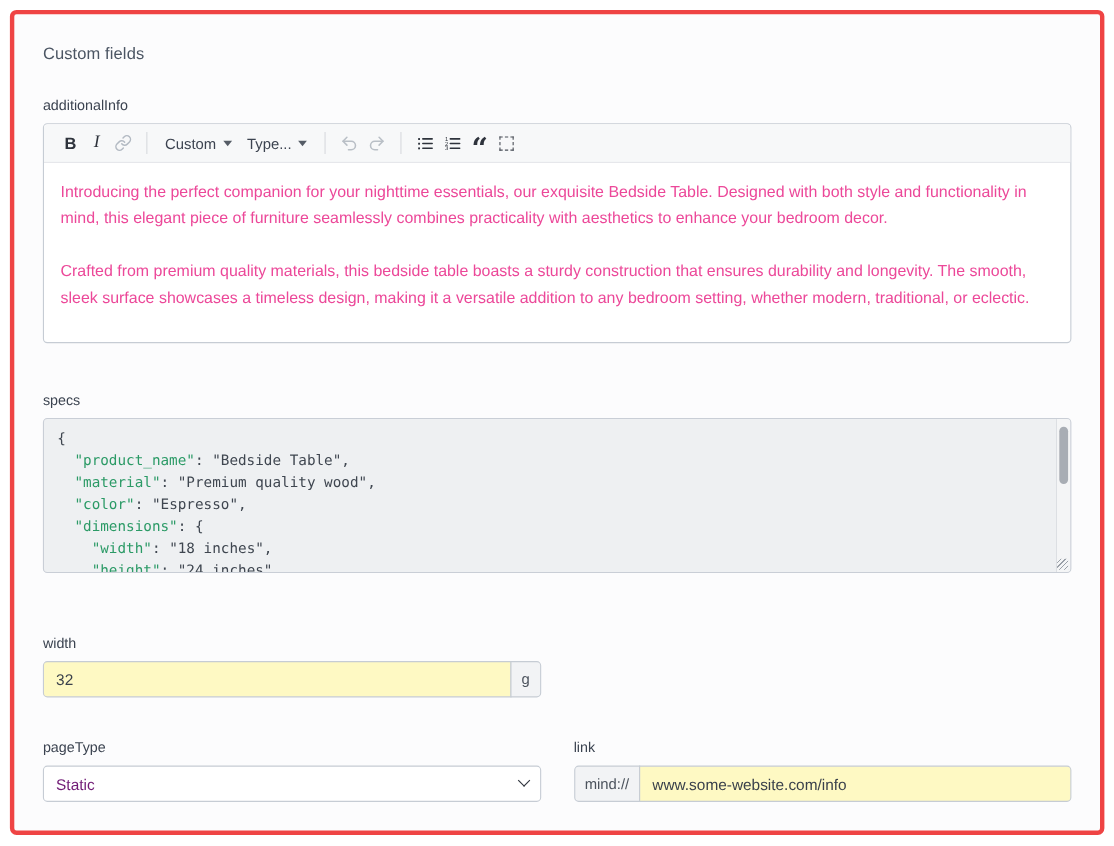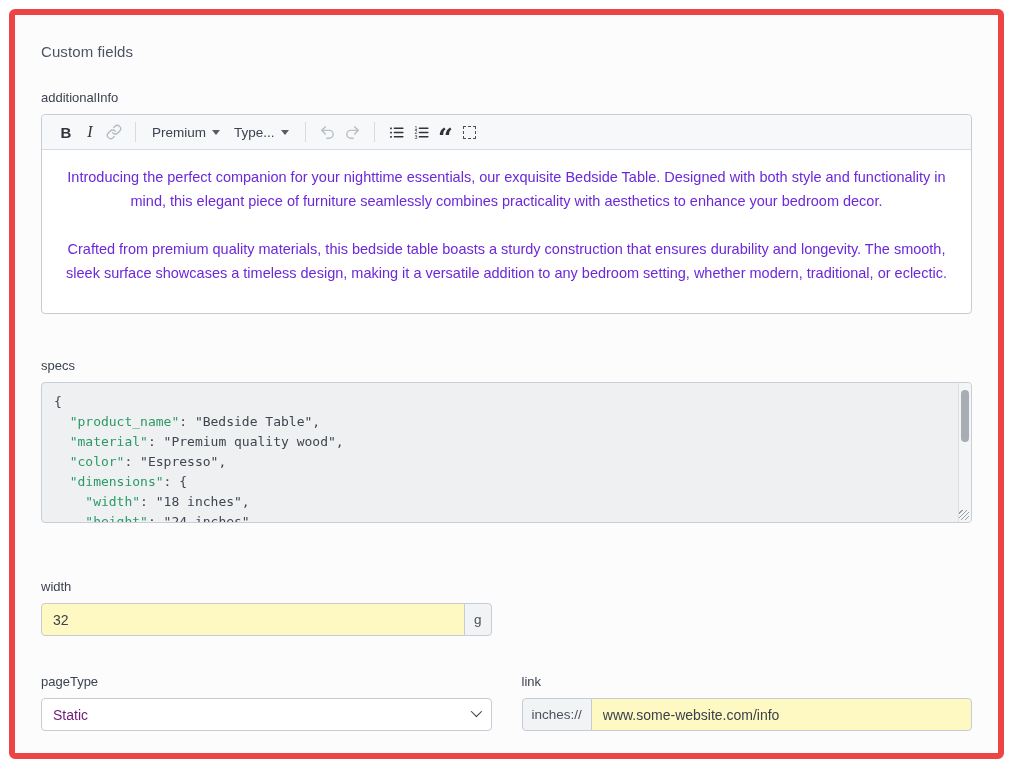--- a/index.html
+++ b/index.html
@@ -6,21 +6,21 @@
   html, body { background: #ffffff; }
   body {
     width: 1013px; height: 769px;
     font-family: "Liberation Sans", "DejaVu Sans", sans-serif;
     position: relative; overflow: hidden;
   }
   .card {
     position: absolute; left: 9px; top: 9px;
     width: 995px; height: 750px;
     background: #fcfcfd;
-    border: 6px solid #ef4444;
+    border: 4px solid #ef4444;
     border-radius: 6px;
     padding: 28px 26px;
   }
   .card-title {
     font-size: 15px; font-weight: 500; color: #4b5563;
     letter-spacing: .1px; margin-bottom: 30px;
   }
   .field-label {
     display: block; font-size: 13px; color: #3b4350;
     margin-bottom: 9px;
@@ -60,22 +60,22 @@
     border-top: 5px solid #555c66; display: inline-block;
   }
   .tb-quote {
     font-family: "DejaVu Serif", "Liberation Serif", serif;
     font-size: 26px; font-weight: 700; line-height: 10px;
     padding-top: 12px; color: #2e333c;
   }
   .frame-box { width: 13px; height: 13px; border: 1px dashed #4a4f58; display: inline-block; }
   .rte-content {
     padding: 15px 15px 18px 15px;
-    font-size: 14.5px; line-height: 24px; color: #6d28d9;
-    height: 163px; overflow: hidden; cursor: text; text-align: center;
+    font-size: 14.5px; line-height: 24px; color: #ec4899;
+    height: 163px; overflow: hidden; cursor: text;
   }
   .rte-content p + p { margin-top: 24px; }
 
   
   .specs-group { margin-bottom: 56px; }
   .code-box {
     position: relative;
     height: 141px; overflow: hidden;
     background: #eef0f2;
     border: 1px solid #c9ced6; border-radius: 4px;
@@ -154,21 +154,21 @@
       <button class="tb-btn disabled">
         <span>
           <svg class="icon-svg" width="16" height="16" viewBox="0 0 24 24" fill="none" stroke="#b3bac3" stroke-width="2" stroke-linecap="round" stroke-linejoin="round">
             <path d="M10 13a5 5 0 0 0 7.54.54l3-3a5 5 0 0 0-7.07-7.07l-1.72 1.71"></path>
             <path d="M14 11a5 5 0 0 0-7.54-.54l-3 3a5 5 0 0 0 7.07 7.07l1.71-1.71"></path>
           </svg>
         </span>
       </button>
       <span class="tb-sep"></span>
       <button class="tb-dd">
-        <span>Premium</span>
+        <span>Custom</span>
         <span class="caret-down"></span>
       </button>
       <button class="tb-dd">
         <span>Type...</span>
         <span class="caret-down"></span>
       </button>
       <span class="tb-sep"></span>
       <button class="tb-btn disabled">
         <span>
           <svg class="icon-svg" width="17" height="17" viewBox="0 0 24 24" fill="none" stroke="#b9bfc6" stroke-width="2" stroke-linecap="round" stroke-linejoin="round">
@@ -258,18 +258,18 @@
       <div class="select-wrap">
         <select class="select-input">
           <option>Static</option>
         </select>
         <span class="select-chevron"></span>
       </div>
     </div>
     <div>
       <label class="field-label">link</label>
       <div class="input-group">
-        <span class="addon addon-left">inches://</span>
+        <span class="addon addon-left">mind://</span>
         <input class="text-input has-prefix" type="text" value="www.some-website.com/info" style="">
       </div>
     </div>
   </div>
 </div>
 
 </body></html>

